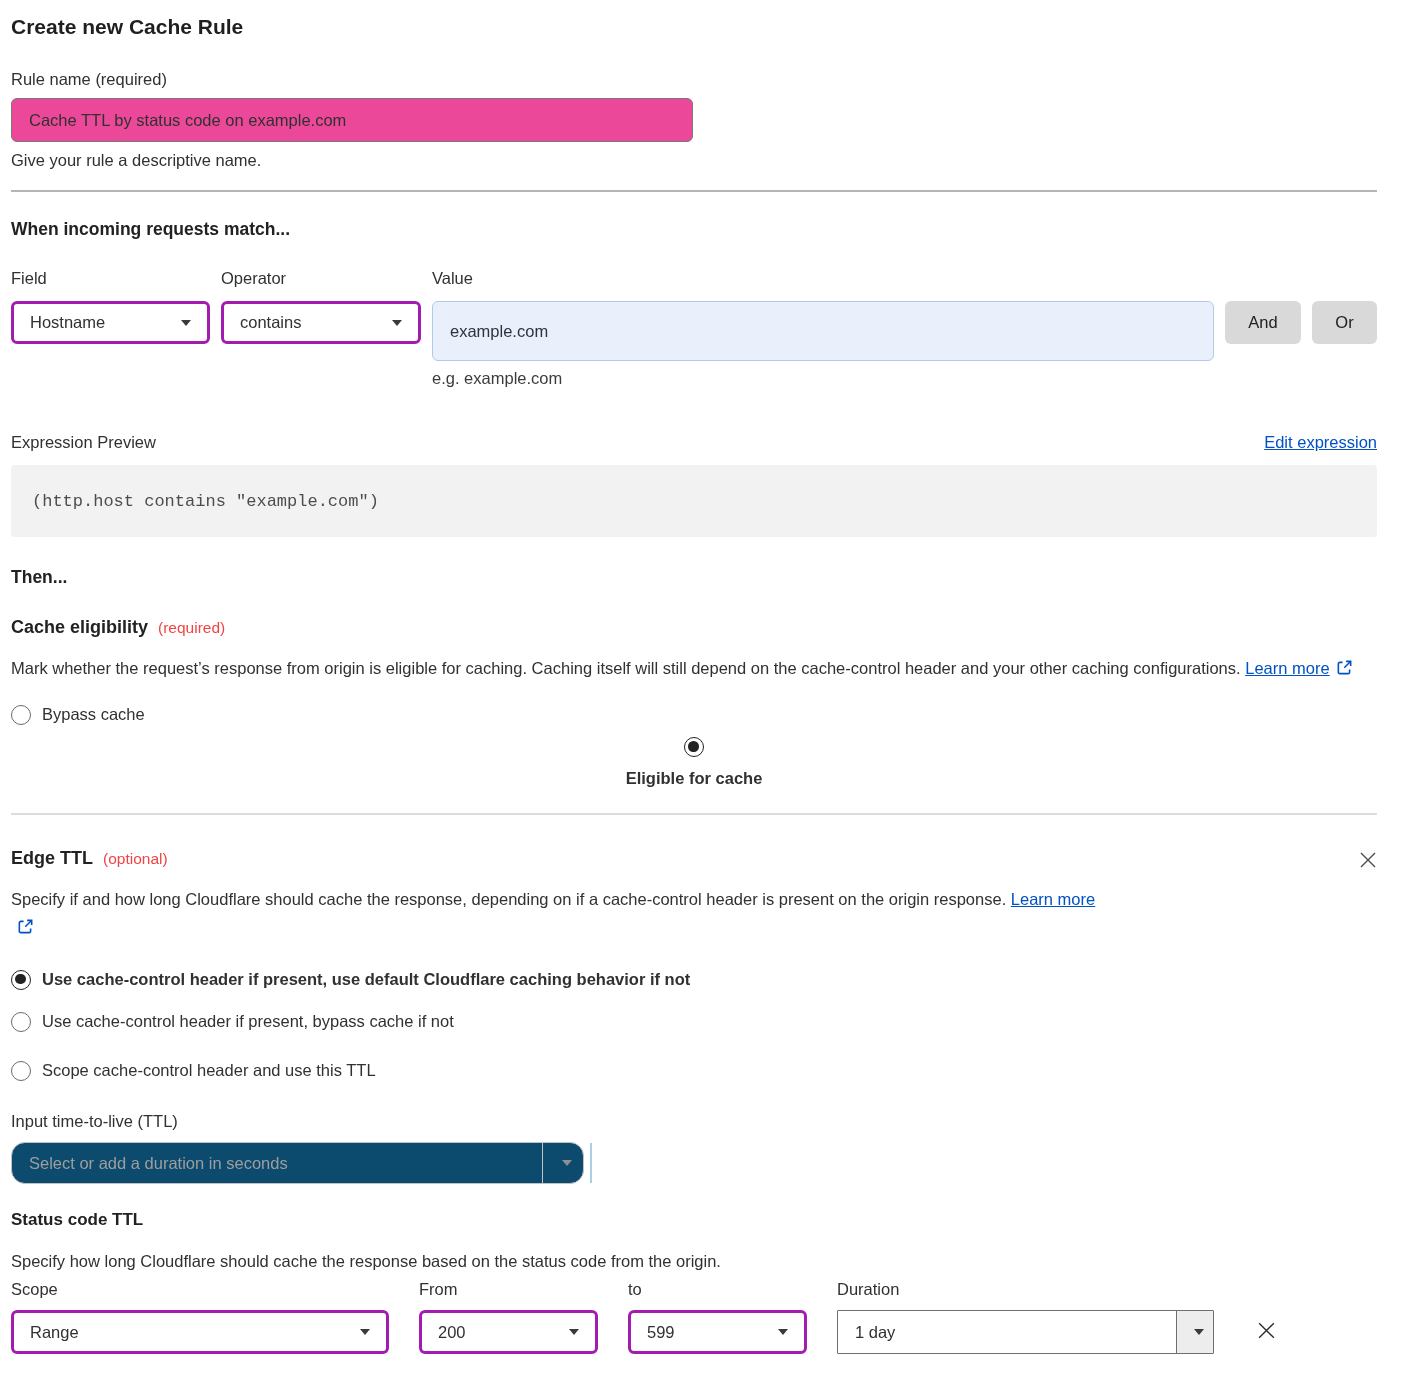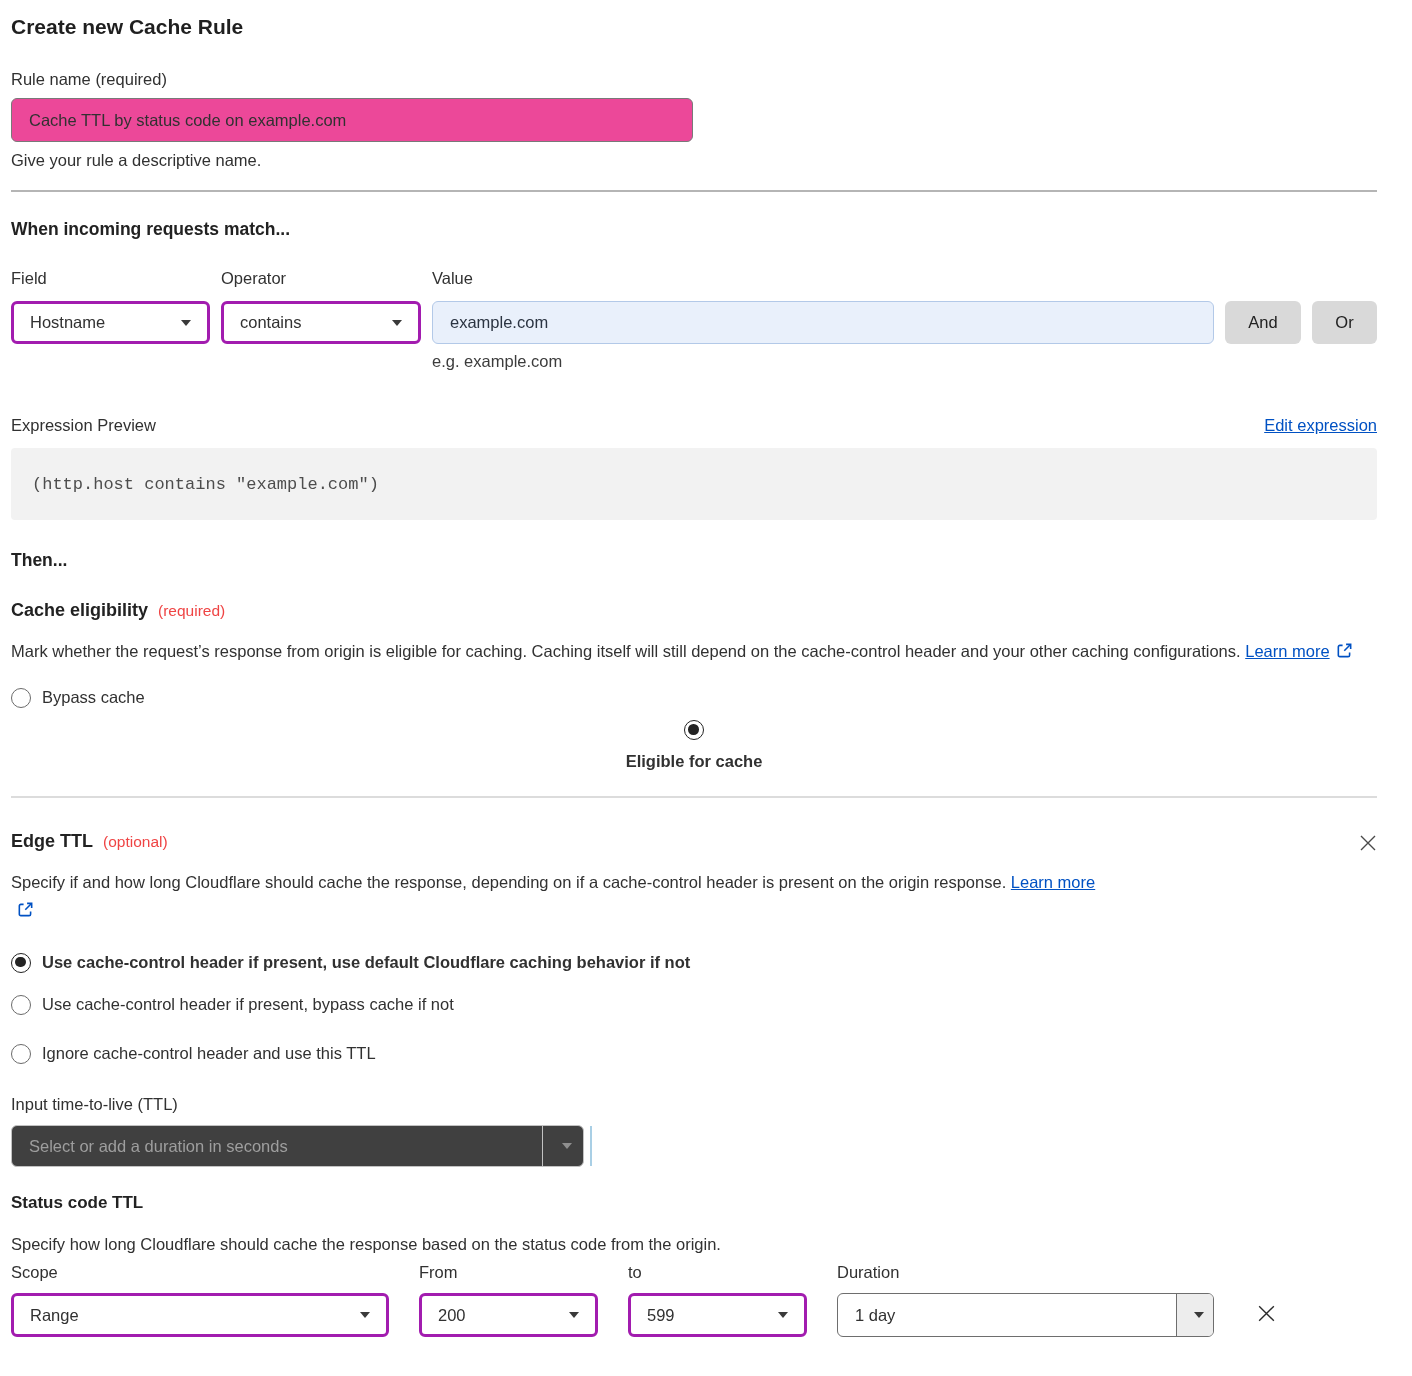--- a/index.html
+++ b/index.html
@@ -47,21 +47,21 @@
     justify-content: space-between; padding: 0 16px;
     font-size: 16.5px; color: #313131; cursor: pointer;
   }
   .caret {
     width: 0; height: 0;
     border-left: 5.5px solid transparent; border-right: 5.5px solid transparent;
     border-top: 6.5px solid #3a3a3a; flex: 0 0 auto; margin-left: 8px;
   }
   .caret.dim { border-top-color: #8f8f8f; }
   .value-input {
-    height: 43px; width: 100%;
+    height: 60px; width: 100%;
     border: 1px solid #b3c9e8; border-radius: 6px;
     background: #e9f0fb; padding: 4px 17px;
     font-size: 16.5px; color: #2b3442;
     font-family: "Liberation Sans", sans-serif; outline: none;
   }
   .gray-btn {
     height: 43px; width: 100%;
     background: #d9d9d9; border: none; border-radius: 6px;
     font-size: 16.5px; color: #222; cursor: pointer;
     font-family: "Liberation Sans", sans-serif;
@@ -97,22 +97,22 @@
   }
   .radio-label { font-size: 16.5px; line-height: 21px; }
   .radio-label.bold { font-weight: 700; }
 
   .edge-head { margin-top: 32px; display: flex; align-items: flex-start; justify-content: space-between; }
   .close-x { cursor: pointer; margin-top: 4px; }
 
   .ttl-label { margin-top: 30px; }
   .combo-row { margin-top: 10px; display: flex; align-items: center; }
   .combo.disabled {
-    width: 573px; height: 42px; border: 1px solid #c2c2c2; border-radius: 6px;
-    background: #404040; display: flex; align-items: stretch; overflow: hidden;
+    width: 573px; height: 42px; border: 1px solid #c2c2c2; border-radius: 14px;
+    background: #0c4a6e; display: flex; align-items: stretch; overflow: hidden;
   }
   .combo.disabled .combo-text {
     flex: 1; display: flex; align-items: center; padding: 0 17px;
     font-size: 16.5px; color: #9e9e9e;
   }
   .combo.disabled .combo-btn {
     width: 41px; border-left: 1px solid #c2c2c2;
     display: flex; align-items: center; justify-content: center; cursor: pointer;
   }
   .focus-line { width: 2px; height: 40px; background: #a9cfe5; margin-left: 6px; }
@@ -121,21 +121,21 @@
   .status-para { margin-top: 18px; font-size: 16.5px; line-height: 24px; }
 
   .status-grid {
     margin-top: 6px;
     display: grid;
     grid-template-columns: 378px 179px 179px 377px 46px;
     column-gap: 30px; align-items: start;
   }
   .status-grid .ctrl { margin-top: 10px; height: 44px; }
   .combo.duration {
-    border: 1px solid #6e6e6e; border-radius: 6px; background: #fff;
+    border: 1px solid #6e6e6e; border-radius: 1px; background: #fff;
     display: flex; align-items: stretch; overflow: hidden; height: 44px;
   }
   .combo.duration .combo-text {
     flex: 1; display: flex; align-items: center; padding: 0 17px;
     font-size: 16.5px; color: #313131;
   }
   .combo.duration .combo-btn {
     width: 37px; background: #ededed; border-left: 1px solid #6e6e6e;
     display: flex; align-items: center; justify-content: center; cursor: pointer;
   }
@@ -236,21 +236,21 @@
   <div class="radio-row" style="margin-top:28px;">
     <span class="radio checked"></span>
     <span class="radio-label bold">Use cache-control header if present, use default Cloudflare caching behavior if not</span>
   </div>
   <div class="radio-row" style="margin-top:21px;">
     <span class="radio"></span>
     <span class="radio-label">Use cache-control header if present, bypass cache if not</span>
   </div>
   <div class="radio-row" style="margin-top:28px;">
     <span class="radio"></span>
-    <span class="radio-label">Ignore cache-control header and use this TTL</span>
+    <span class="radio-label">Scope cache-control header and use this TTL</span>
   </div>
 
   <label class="field-label mt ttl-label">Input time-to-live (TTL)</label>
   <div class="combo-row">
     <div class="combo disabled">
       <span class="combo-text">Select or add a duration in seconds</span>
       <span class="combo-btn">
         <span class="caret dim"></span>
       </span>
     </div>

